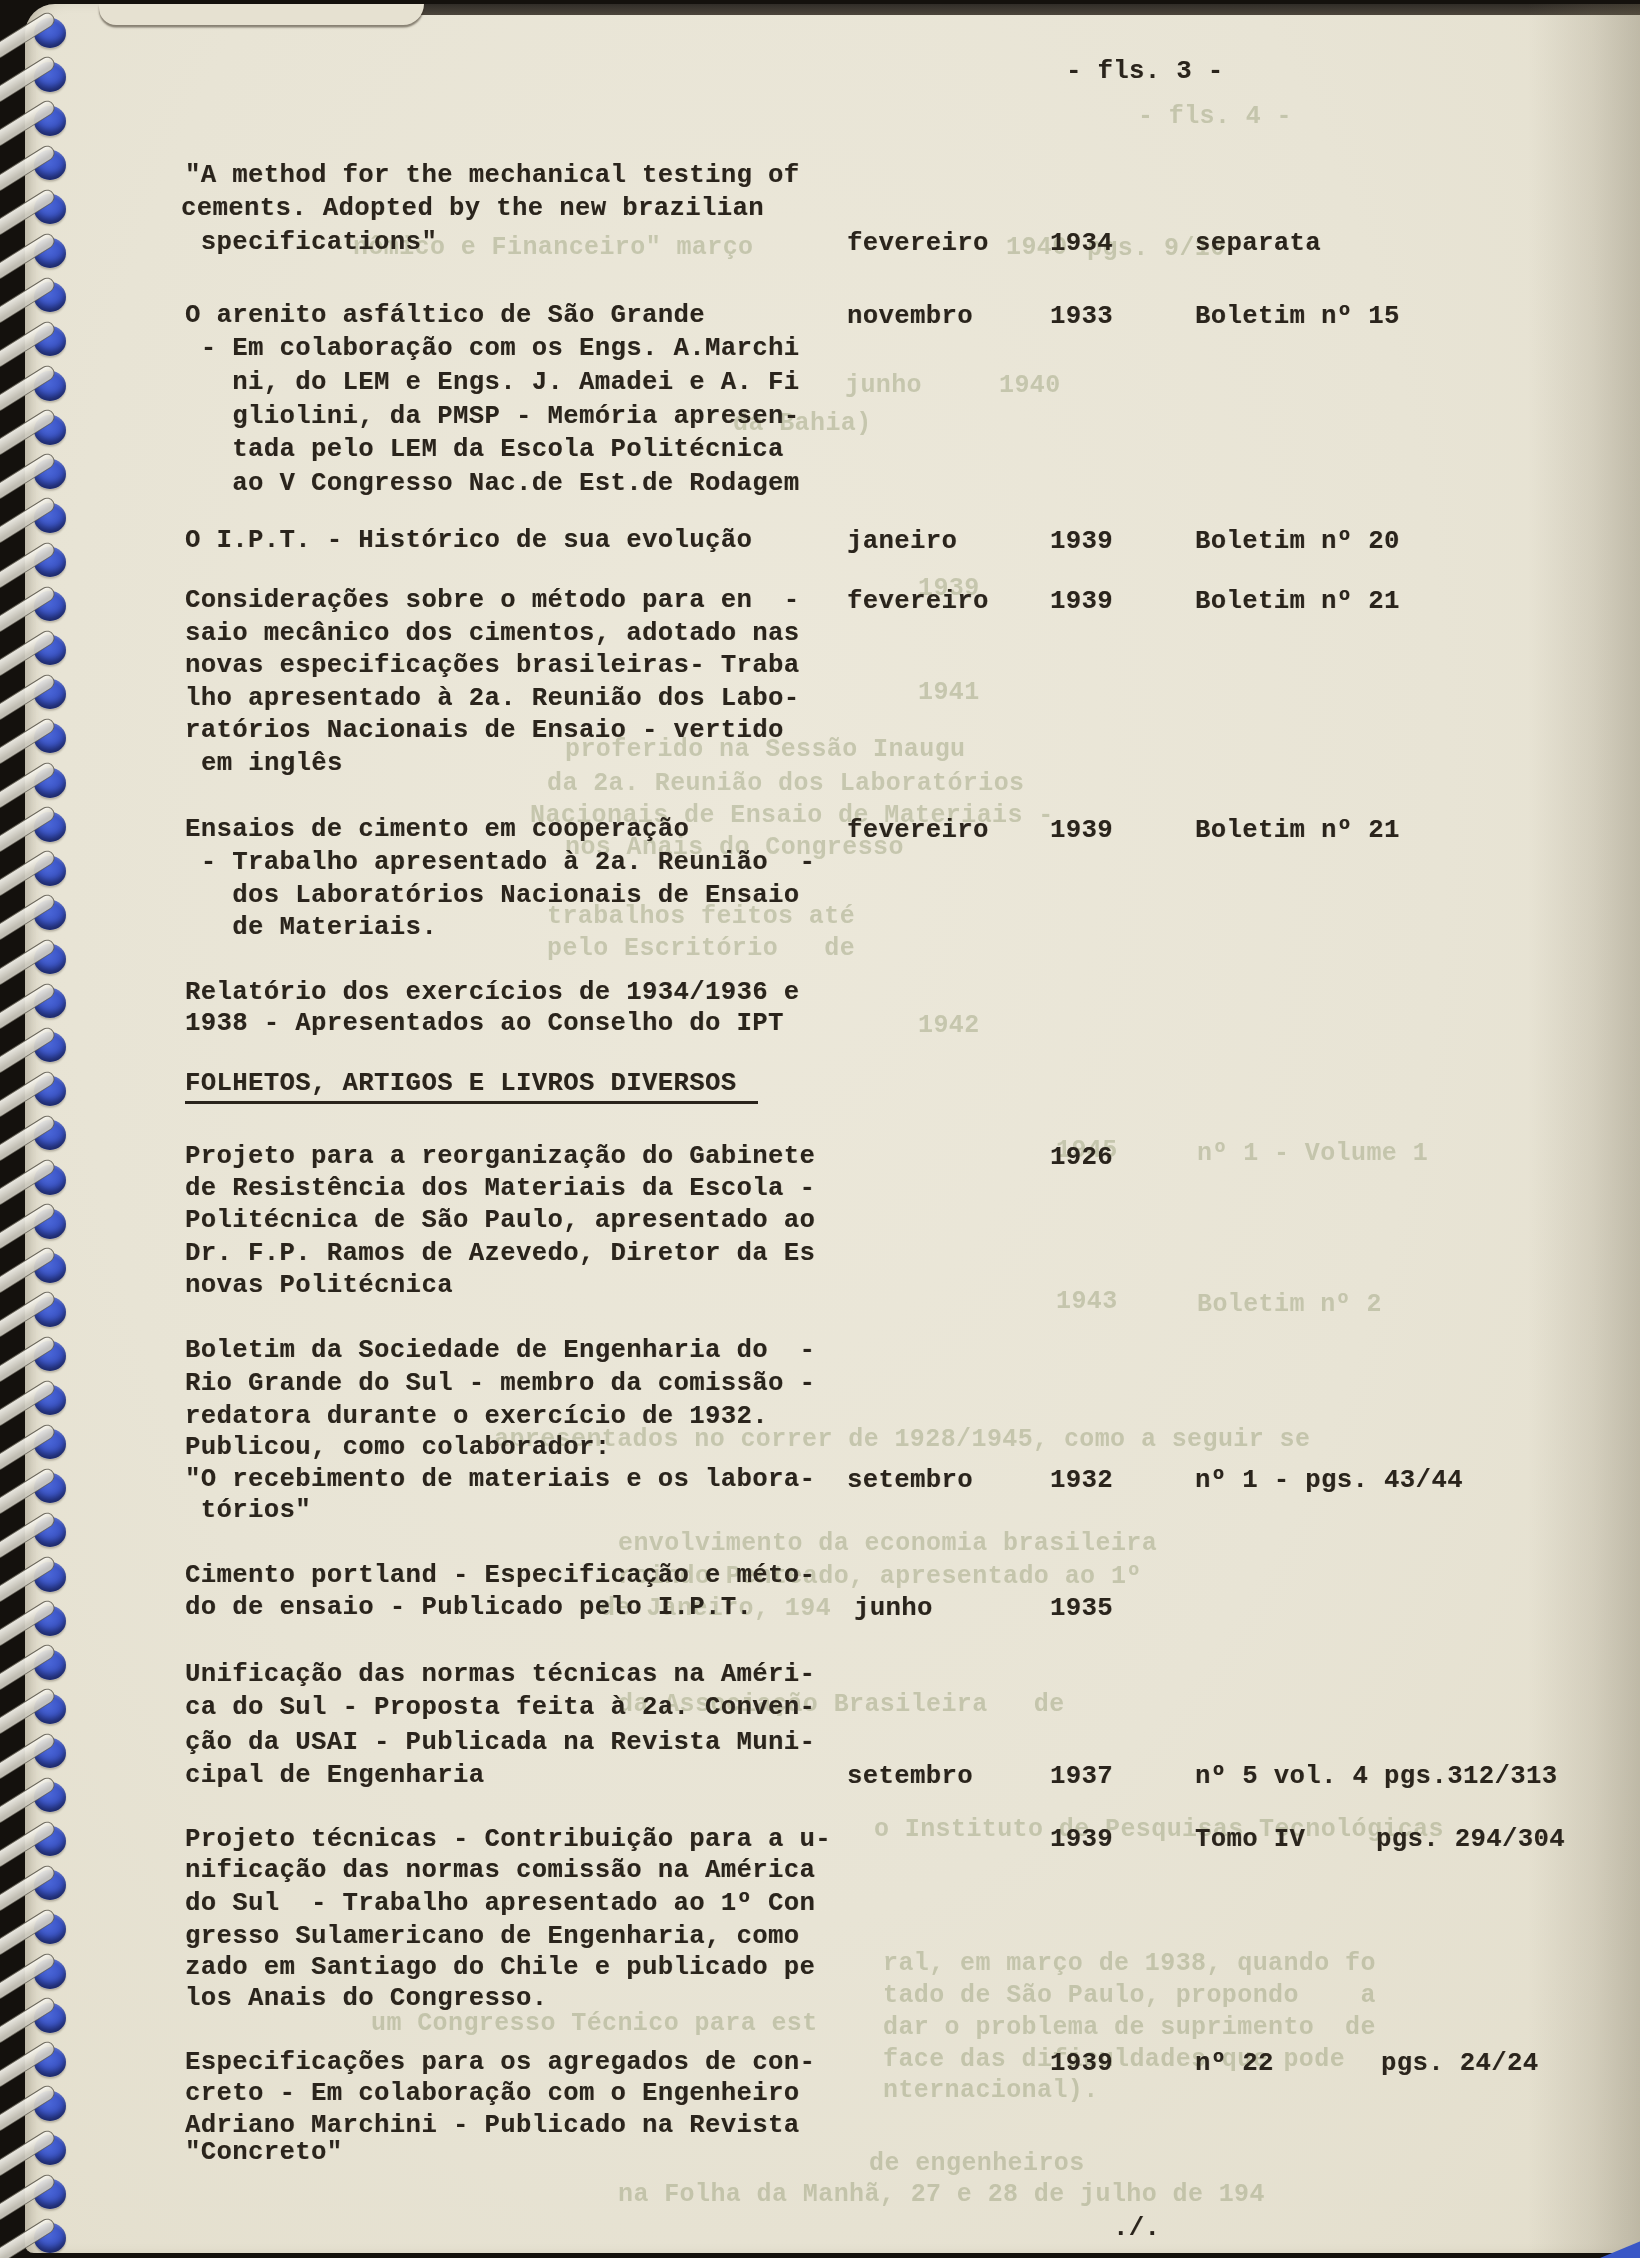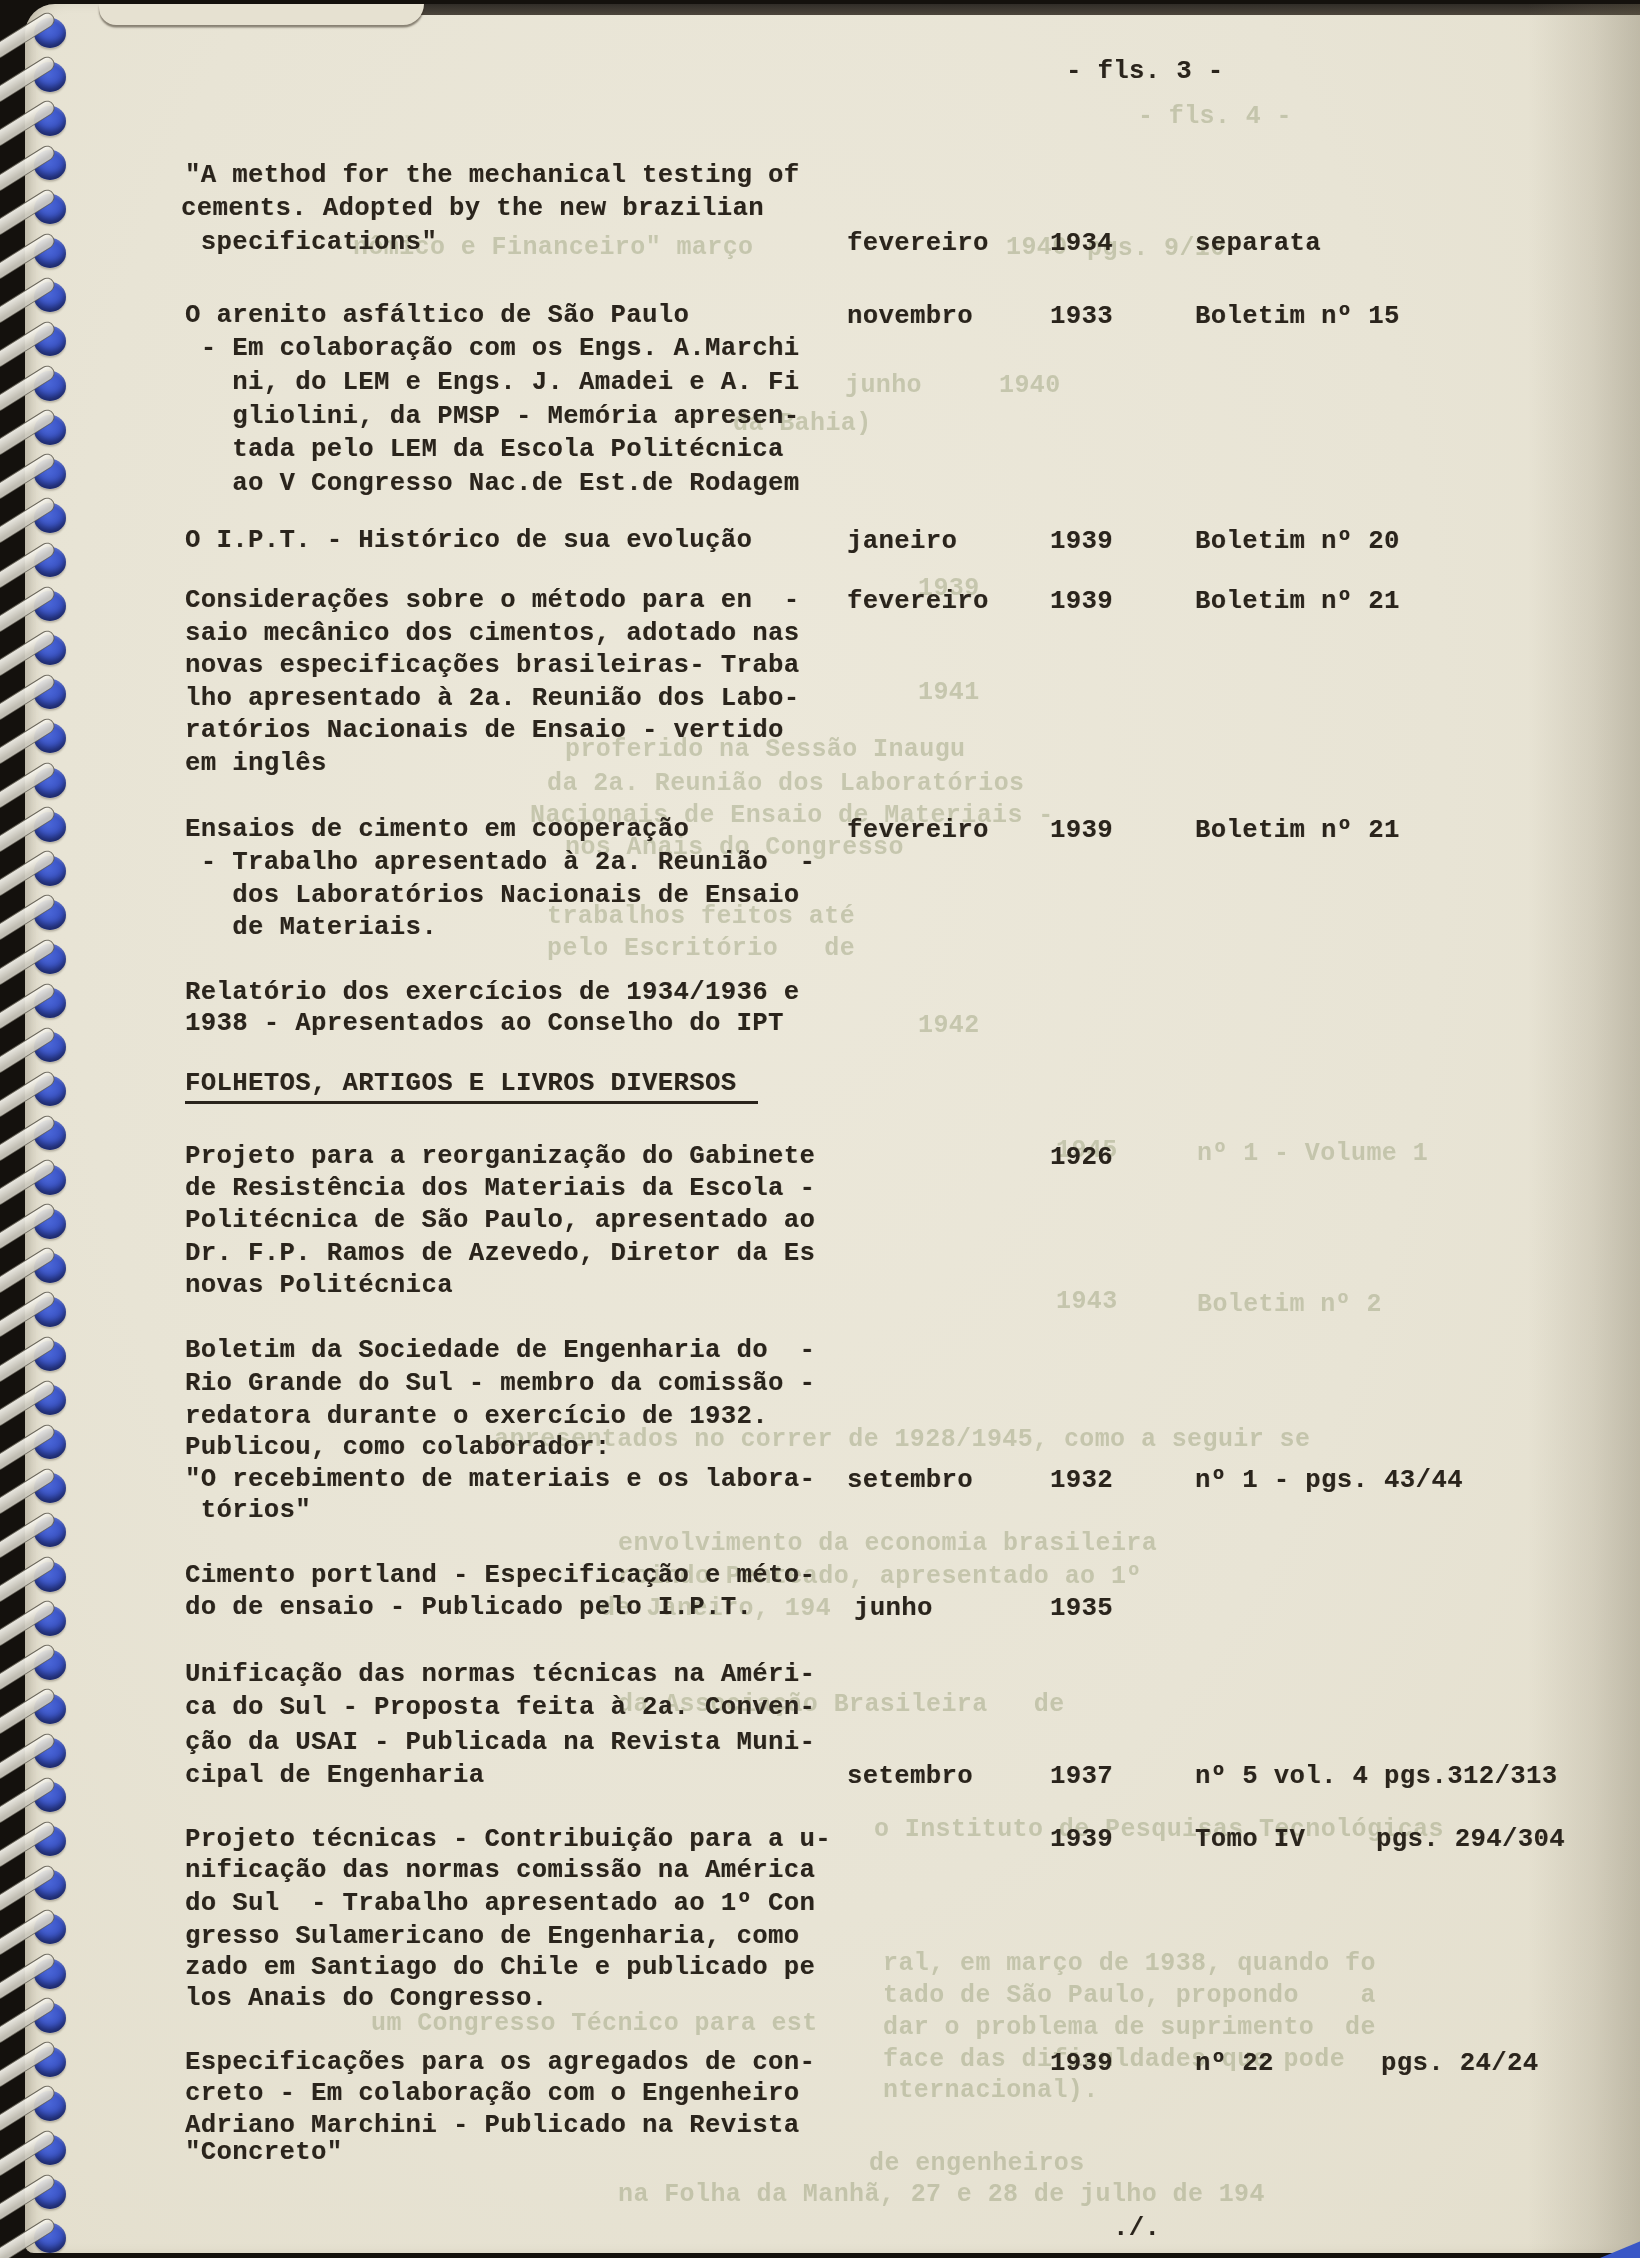--- a/index.html
+++ b/index.html
@@ -102,41 +102,41 @@
 
 <div class="tl" style="left:1066px;top:56px">- fls. 3 -</div>
 
 <div class="tl" style="left:185px;top:160px">"A method for the mechanical testing of</div>
 <div class="tl" style="left:181px;top:193px">cements. Adopted by the new brazilian</div>
 <div class="tl" style="left:185px;top:227px"> specifications"</div>
 <div class="tl" style="left:847px;top:228px">fevereiro</div>
 <div class="tl" style="left:1050px;top:228px">1934</div>
 <div class="tl" style="left:1195px;top:228px">separata</div>
 
-<div class="tl" style="left:185px;top:300px">O arenito asfáltico de São Paulo</div>
+<div class="tl" style="left:185px;top:300px">O arenito asfáltico de São Grande</div>
 <div class="tl" style="left:185px;top:333px"> - Em colaboração com os Engs. A.Marchi</div>
 <div class="tl" style="left:185px;top:367px">   ni, do LEM e Engs. J. Amadei e A. Fi</div>
 <div class="tl" style="left:185px;top:401px">   gliolini, da PMSP - Memória apresen-</div>
 <div class="tl" style="left:185px;top:434px">   tada pelo LEM da Escola Politécnica</div>
 <div class="tl" style="left:185px;top:468px">   ao V Congresso Nac.de Est.de Rodagem</div>
 <div class="tl" style="left:847px;top:301px">novembro</div>
 <div class="tl" style="left:1050px;top:301px">1933</div>
 <div class="tl" style="left:1195px;top:301px">Boletim nº 15</div>
 
 <div class="tl" style="left:185px;top:525px">O I.P.T. - Histórico de sua evolução</div>
 <div class="tl" style="left:847px;top:526px">janeiro</div>
 <div class="tl" style="left:1050px;top:526px">1939</div>
 <div class="tl" style="left:1195px;top:526px">Boletim nº 20</div>
 
 <div class="tl" style="left:185px;top:585px">Considerações sobre o método para en  -</div>
 <div class="tl" style="left:185px;top:618px">saio mecânico dos cimentos, adotado nas</div>
 <div class="tl" style="left:185px;top:650px">novas especificações brasileiras- Traba</div>
 <div class="tl" style="left:185px;top:683px">lho apresentado à 2a. Reunião dos Labo-</div>
 <div class="tl" style="left:185px;top:715px">ratórios Nacionais de Ensaio - vertido</div>
-<div class="tl" style="left:185px;top:748px">em inglês</div>
+<div class="tl" style="left:201px;top:748px">em inglês</div>
 <div class="tl" style="left:847px;top:586px">fevereiro</div>
 <div class="tl" style="left:1050px;top:586px">1939</div>
 <div class="tl" style="left:1195px;top:586px">Boletim nº 21</div>
 
 <div class="tl" style="left:185px;top:814px">Ensaios de cimento em cooperação</div>
 <div class="tl" style="left:185px;top:847px"> - Trabalho apresentado à 2a. Reunião  -</div>
 <div class="tl" style="left:185px;top:880px">   dos Laboratórios Nacionais de Ensaio</div>
 <div class="tl" style="left:185px;top:912px">   de Materiais.</div>
 <div class="tl" style="left:847px;top:815px">fevereiro</div>
 <div class="tl" style="left:1050px;top:815px">1939</div>

